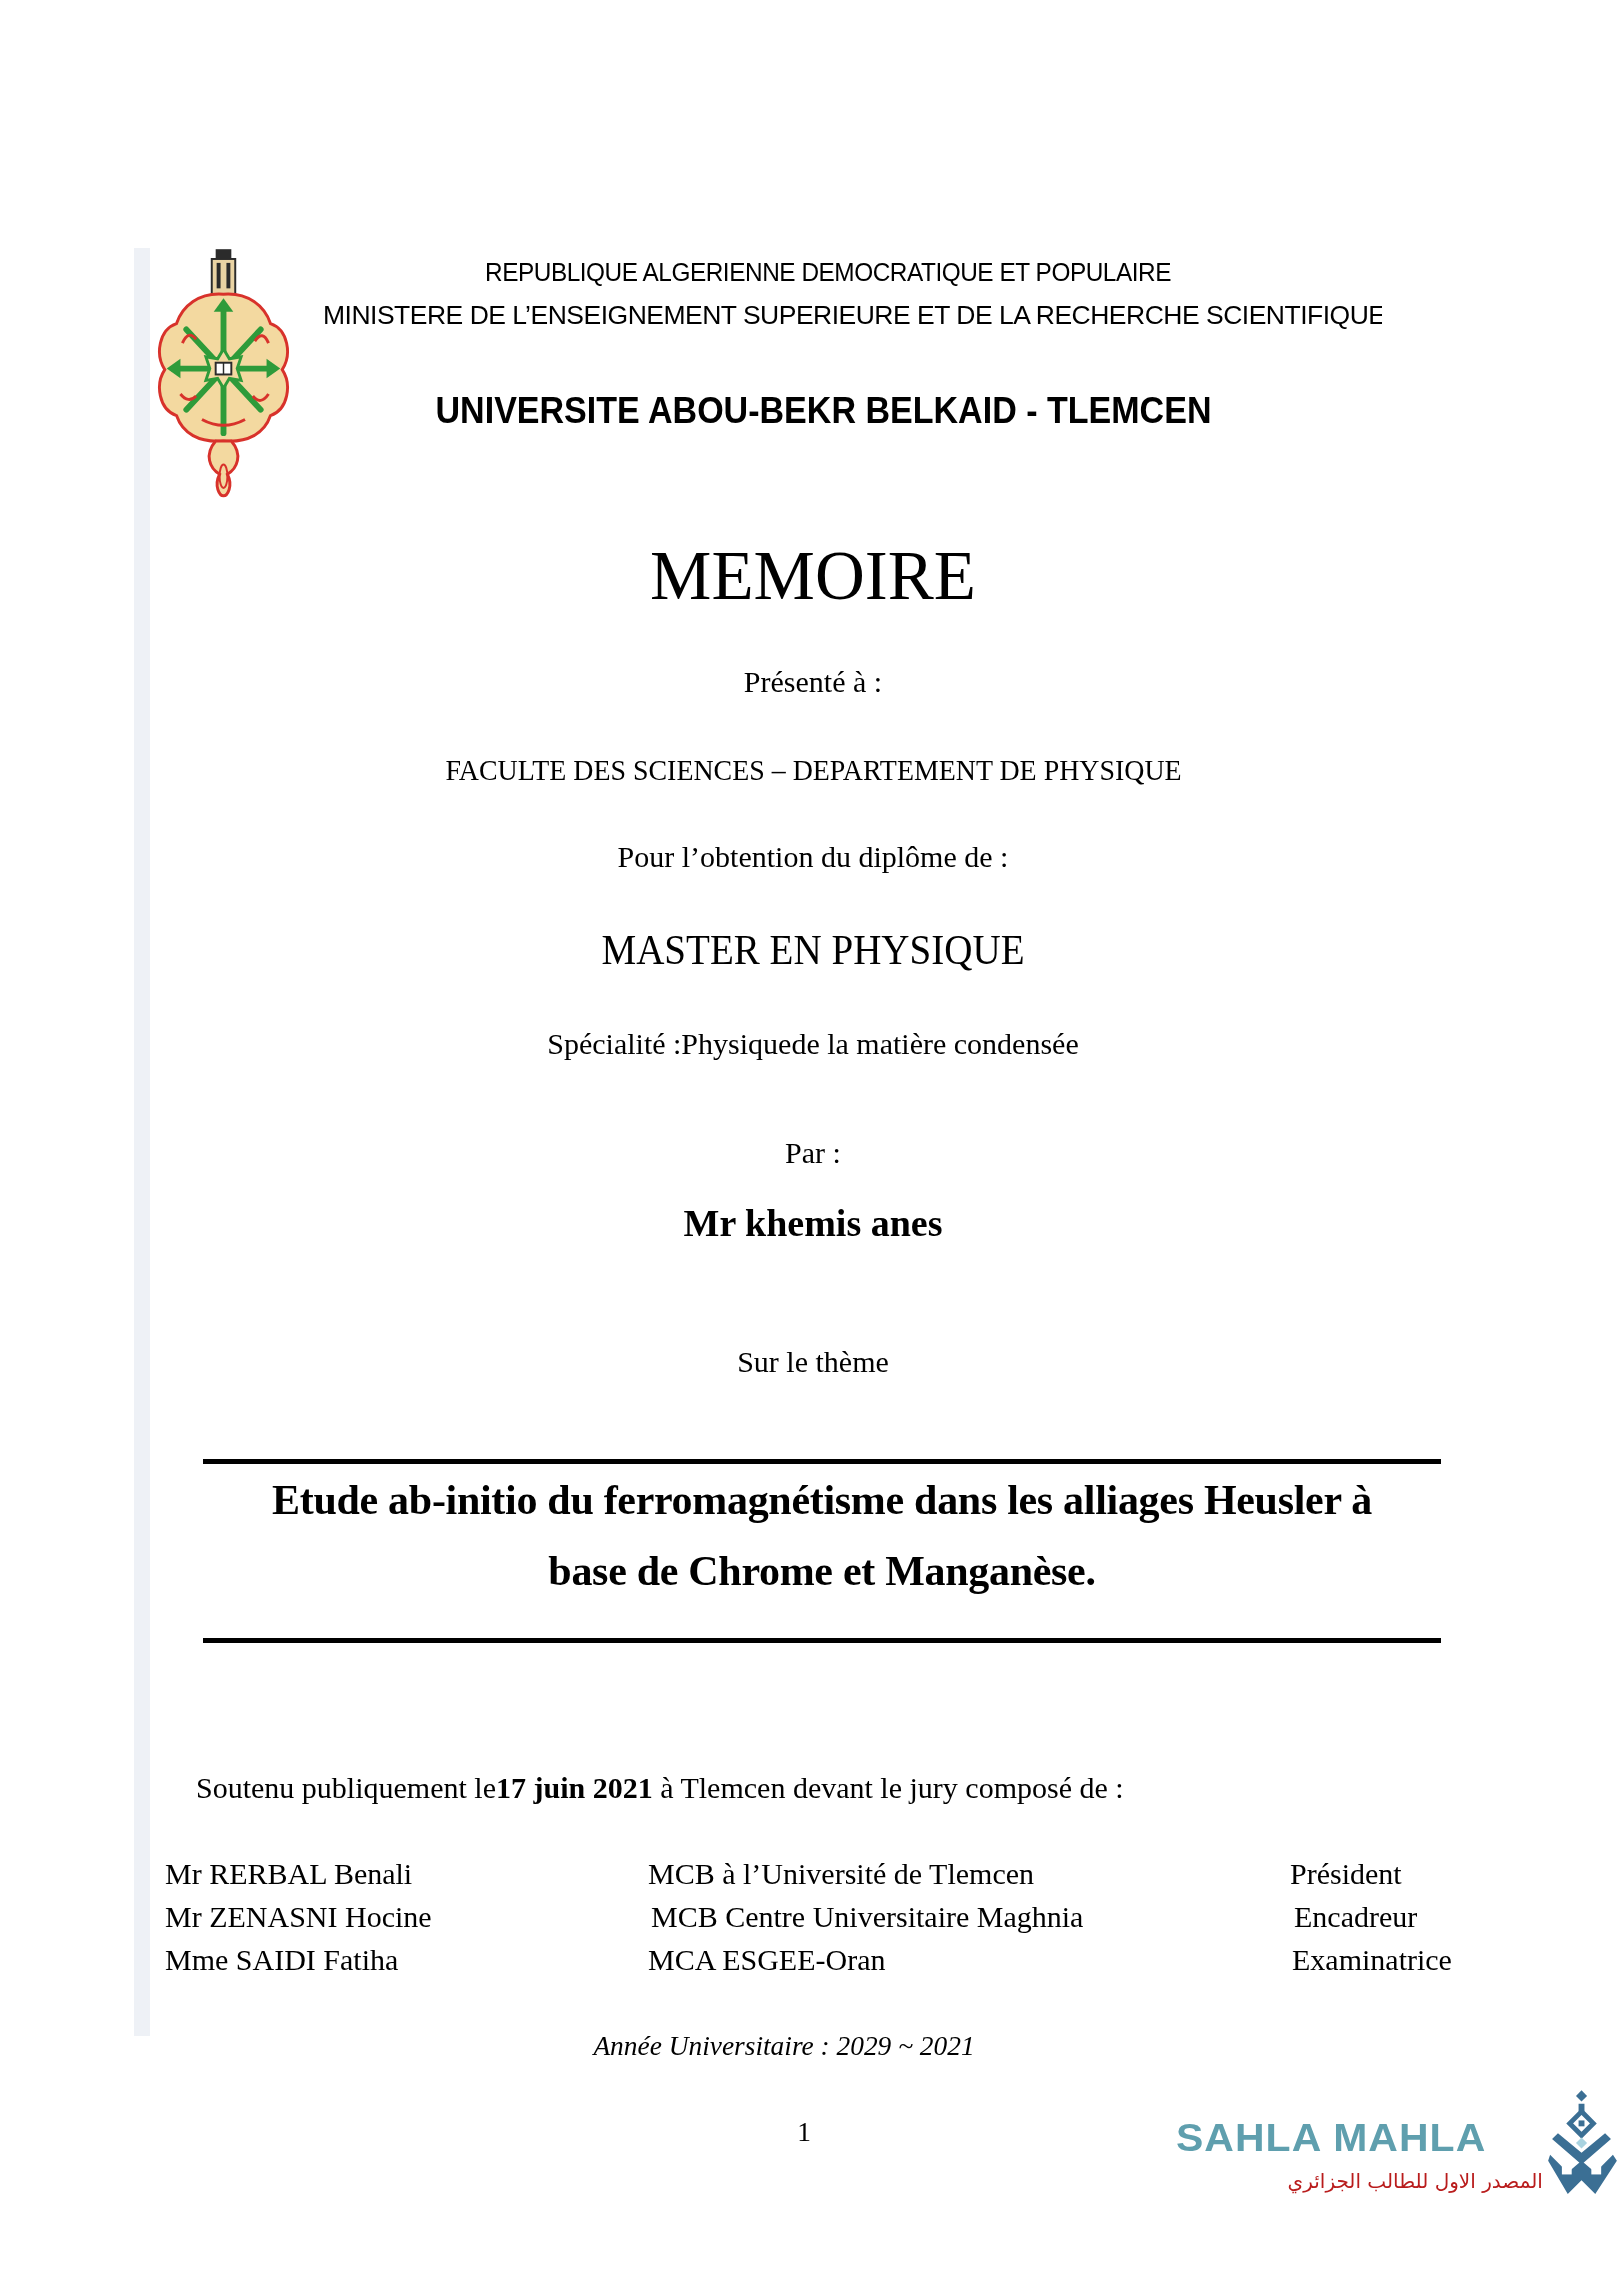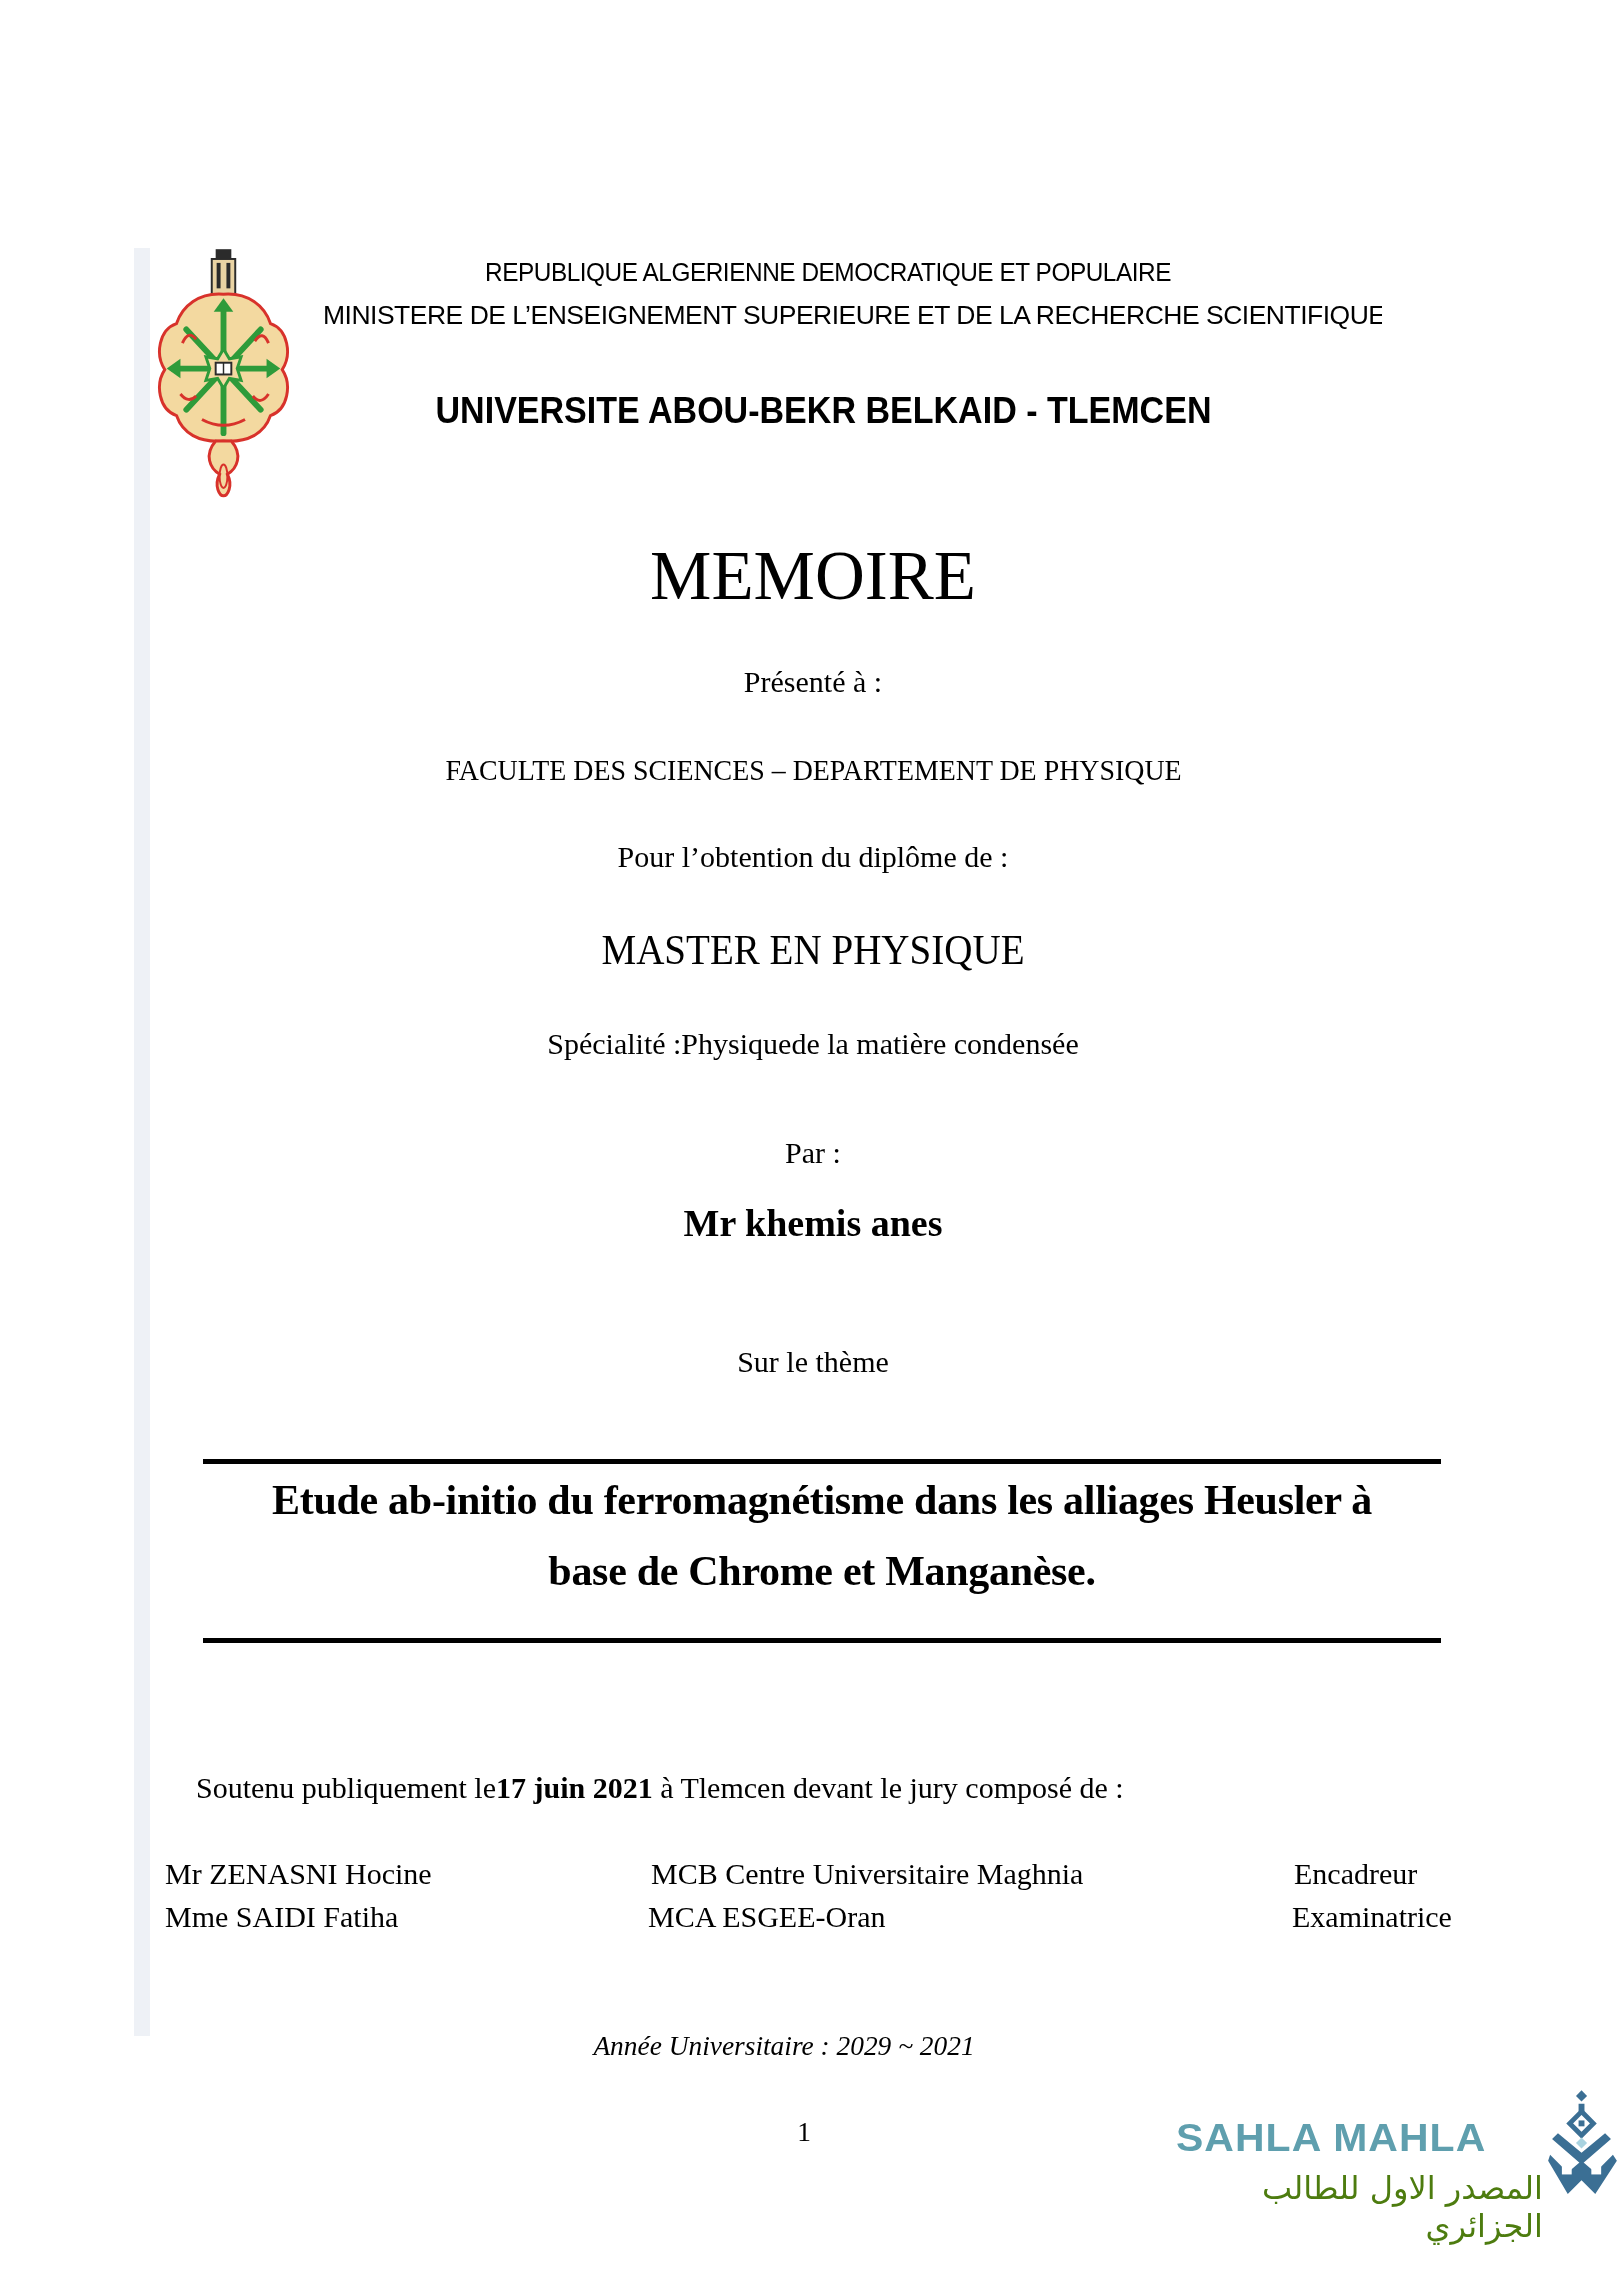--- a/index.html
+++ b/index.html
@@ -40,21 +40,21 @@
     .jury-row span { position: absolute; top: 0; white-space: nowrap; }
     .c-name { left: 0; }
     .c-inst { left: 483px; }
     .c-role { left: 1125px; }
 
     .annee { top: 2031px; font-size: 27.4px; font-style: italic; left: 490px; width: 588px; text-align: center; }
     .pagenum { top: 2117px; font-size: 27.4px; left: 765px; width: 78px; text-align: center; }
 
     .wm { position: absolute; left: 1176px; top: 2112px; width: 445px; height: 108px; }
     .wm-text { position: absolute; left: 0; top: 3.9px; font-family: "Liberation Sans", sans-serif; font-size: 39px; color: #5f9fae; letter-spacing: 1px; font-weight: bold; transform: scaleX(1.05); transform-origin: left; }
-    .wm-ar { position: absolute; left: 3.9px; top: 57px; font-family: "DejaVu Sans", sans-serif; font-size: 32px; color: #4d7c0f; direction: rtl; width: 363px; text-align: right; }
+    .wm-ar { position: absolute; left: 3.9px; top: 57px; font-family: "DejaVu Sans", sans-serif; font-size: 20px; color: #b91c1c; direction: rtl; width: 363px; text-align: right; }
     .wm-icon { position: absolute; left: 372px; top: -21.6px; width: 69px; height: 108px; }
   </style>
 </head>
 <body>
 
 <div class="left-bar"></div>
 
 <svg class="logo" viewBox="0 0 140 256">
 
   <rect x="62" y="2" width="16" height="10" fill="#2b2b2b"></rect>
@@ -110,20 +110,25 @@
 <div class="theme">
   <div>Etude ab-initio du ferromagnétisme dans les alliages Heusler à</div>
   <div>base de Chrome et Manganèse.</div>
 </div>
 <div class="rule bottom"></div>
 
 <div class="abs soutenu"><span>Soutenu publiquement le</span><b>17 juin 2021</b><span> à Tlemcen devant le jury composé de :</span></div>
 
 <div class="jury">
   <div class="jury-row">
+    <span class="c-name">Mr RERBAL Benali</span>
+    <span class="c-inst">MCB  à l’Université de Tlemcen</span>
+    <span class="c-role">Président</span>
+  </div>
+  <div class="jury-row">
     <span class="c-name">Mr ZENASNI Hocine</span>
     <span class="c-inst" style="left:486px">MCB Centre Universitaire Maghnia</span>
     <span class="c-role" style="left:1129px">Encadreur</span>
   </div>
   <div class="jury-row">
     <span class="c-name">Mme SAIDI Fatiha</span>
     <span class="c-inst">MCA ESGEE-Oran</span>
     <span class="c-role" style="left:1127px">Examinatrice</span>
   </div>
 </div>

